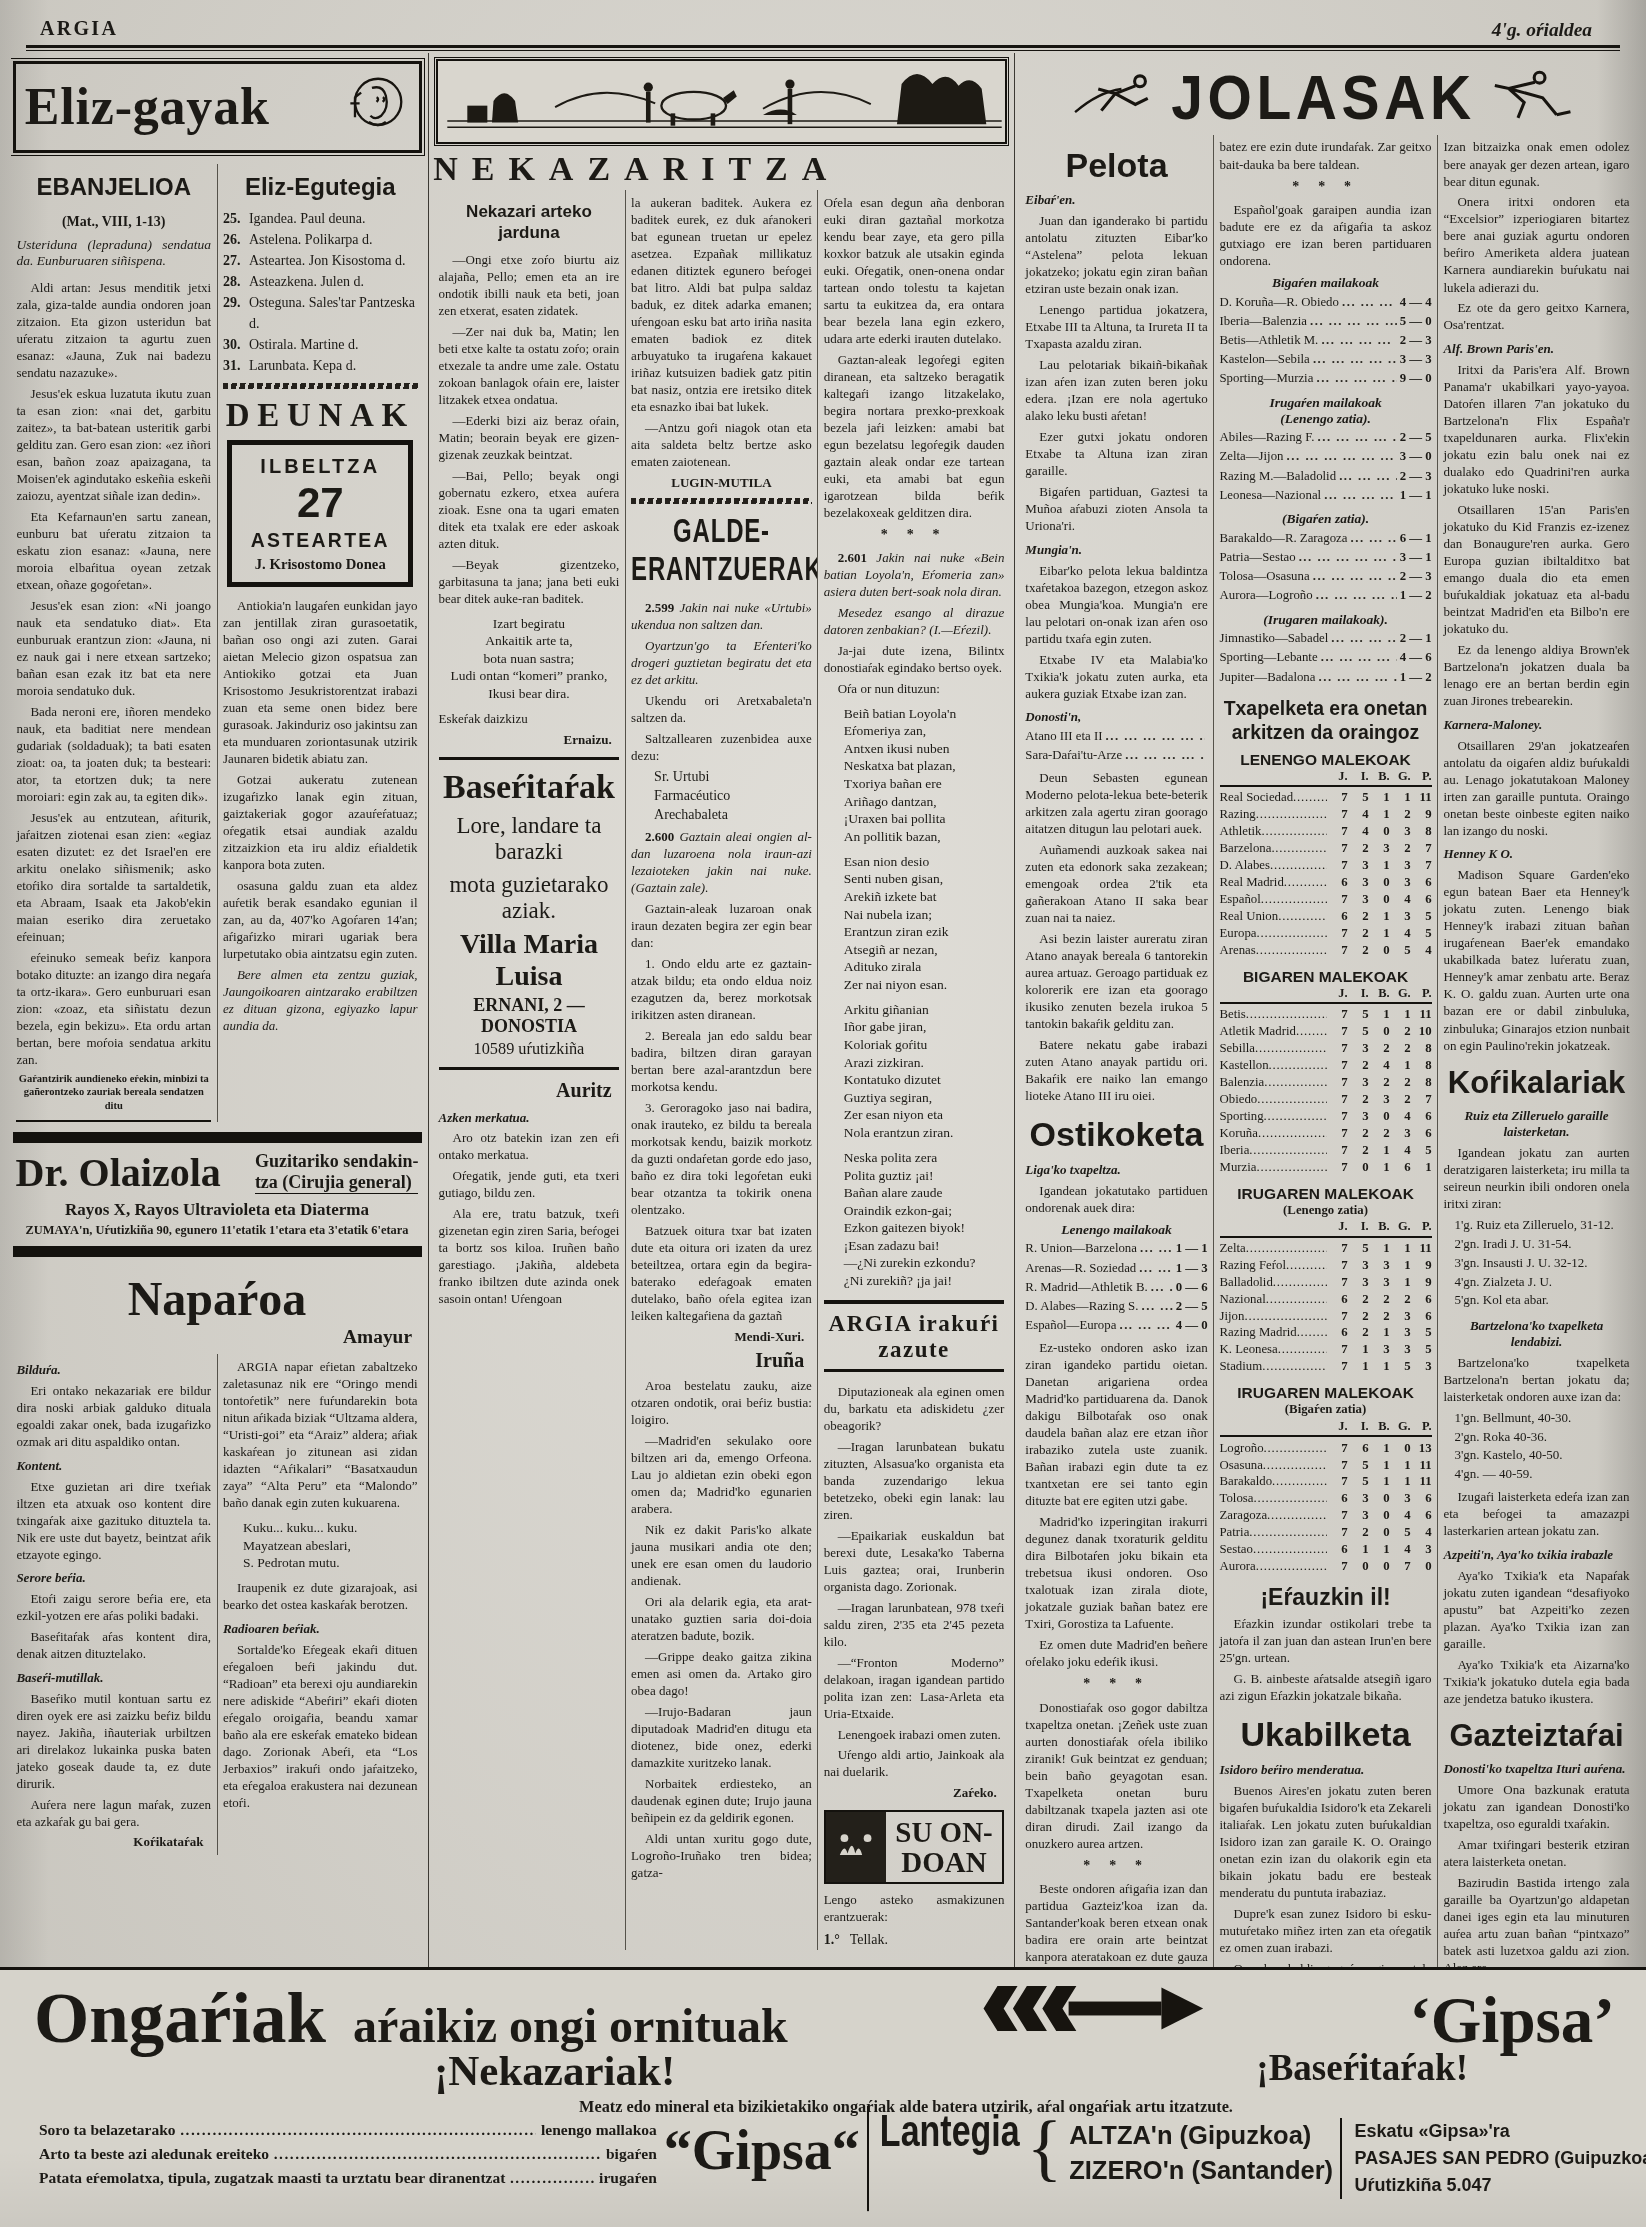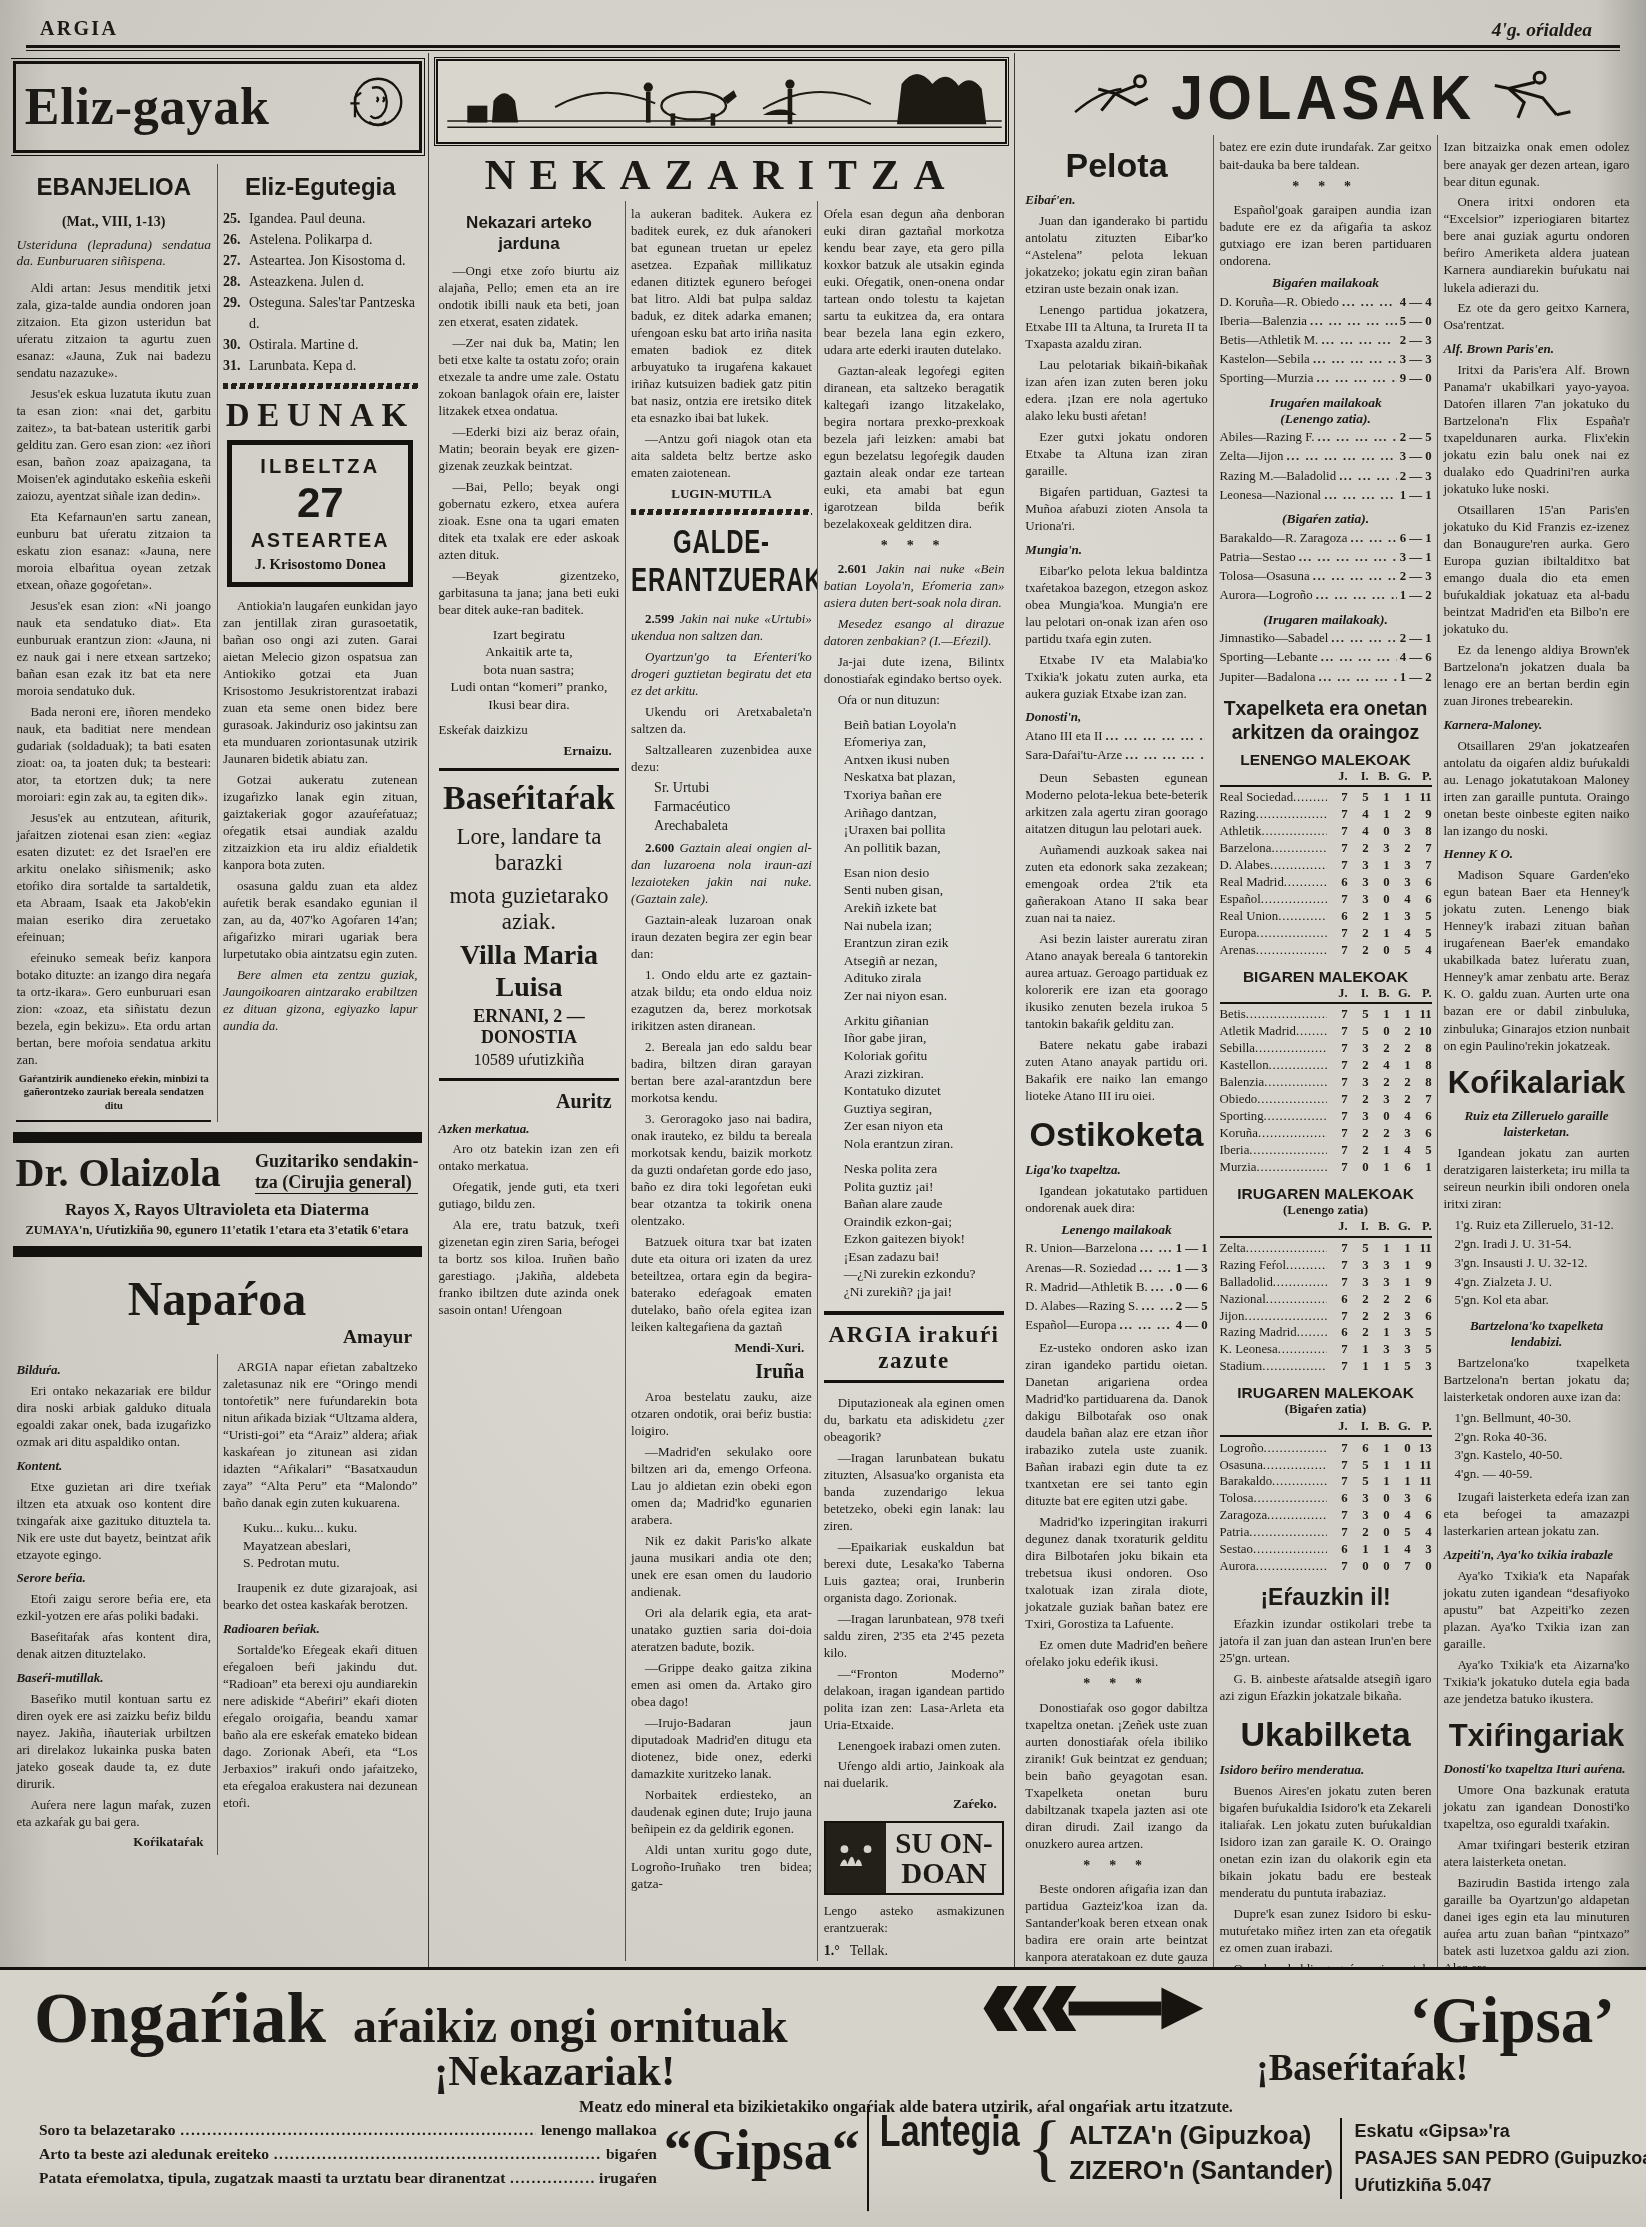--- a/index.html
+++ b/index.html
@@ -60,21 +60,21 @@
   .olz{margin:9.3px 1.5px;border-top:11px solid #14120e;border-bottom:11px solid #14120e;padding:6.2px 3.1px 7.7px;}
   .olz .row{display:flex;align-items:center;justify-content:space-between;}
   .olz .nm{font-size:40px;font-weight:bold;}
   .olz .rt{font-size:18px;font-weight:bold;text-align:left;border-bottom:1.5px solid #14120e;}
   .olz .ln{font-size:17px;font-weight:bold;text-align:center;margin-top:4.6px;}
   .olz .ad{font-size:12.4px;font-weight:bold;text-align:center;margin-top:3.1px;}
   .nap-t{font-size:48px;font-weight:bold;text-align:center;margin:14px 0 0;}
   .nap-by{font-size:19.4px;font-weight:bold;text-align:right;margin:0 11px 6.2px 0;}
   
   .nekbox{border:2.3px solid #14120e;outline:0.8px solid #14120e;outline-offset:1.5px;margin:6.2px 3.1px;height:81px;overflow:hidden;background:#d9d6ce;}
-  .nek-t{font-size:43px;font-weight:bold;text-align:center;letter-spacing:14px;margin:4.6px 0 1.5px;font-family:"Liberation Serif",serif;}
+  .nek-t{font-size:34px;font-weight:bold;letter-spacing:14px;margin:4.6px 0 1.5px;font-family:"Liberation Serif",serif;}
   .art-t{font-size:17px;text-align:center;line-height:1.25;margin:11px 0 7.7px;}
   .galde-t{font-size:24px;letter-spacing:0.8px;text-align:center;margin:6.2px 0;font-family:"Liberation Sans",sans-serif;font-weight:bold;transform:scaleY(1.35);transform-origin:top;}
   .qnum{font-weight:bold;}
   .qit{font-style:italic;}
   .addr{font-size:14px;margin:3.1px 0 3.1px 23px;line-height:1.35;}
   .argia-banner{border-top:4.6px solid #14120e;border-bottom:3.1px solid #14120e;font-size:23px;font-weight:bold;text-align:center;padding:6.2px 0;margin:11px 0;letter-spacing:1.5px;}
   
   .jol-head{display:flex;align-items:center;justify-content:center;gap:14px;margin:11px 0 4.6px;}
   .jol-t{font-size:57px;letter-spacing:4.6px;font-family:"Liberation Sans",sans-serif;font-weight:bold;transform:scaleY(1.1);}
   .bigh{font-size:34px;text-align:center;margin:11px 0 4.6px;font-family:"Liberation Sans",sans-serif;font-weight:bold;}
@@ -1138,21 +1138,21 @@
 
           <div>1'gn. Bellmunt, 40-30.</div>
               <div>2'gn. Roka 40-36.</div>
               <div>3'gn. Kastelo, 40-50.</div>
               <div>4'gn. — 40-59.</div>
             </div>
           <p class="b">Izugaŕi laisterketa edeŕa izan zan eta beŕogei ta amazazpi lasterkarien artean jokatu zan.</p>
           <div class="sub">Azpeiti'n, Aya'ko txikia irabazle</div>
           <p class="b">Aya'ko Txikia'k eta Napaŕak jokatu zuten igandean “desafiyoko apustu” bat Azpeiti'ko zezen plazan. Aya'ko Txikia izan zan garaille.</p>
           <p class="b">Aya'ko Txikia'k eta Aizarna'ko Txikia'k jokatuko dutela egia bada aze jendetza batuko ikustera.</p>
-          <div class="bigh" style="font-size:31px;">Txiŕingariak</div>
+          <div class="bigh" style="font-size:31px;">Gazteiztaŕai</div>
           <div class="sub">Donosti'ko txapeltza Ituri auŕena.</div>
           <p class="b">Umore Ona bazkunak eratuta jokatu zan igandean Donosti'ko txapeltza, oso eguraldi txaŕakin.</p>
           <p class="b">Amar txiŕingari besterik etziran atera laisterketa onetan.</p>
           <p class="b">Bazirudin Bastida irtengo zala garaille ba Oyartzun'go aldapetan danei iges egin eta lau minuturen auŕea artu zuan bañan “pintxazo” batek asti luzetxoa galdu azi zion. Alaz ere</p>
 
         </div>
       </div>
     </div>
   </div>
 

